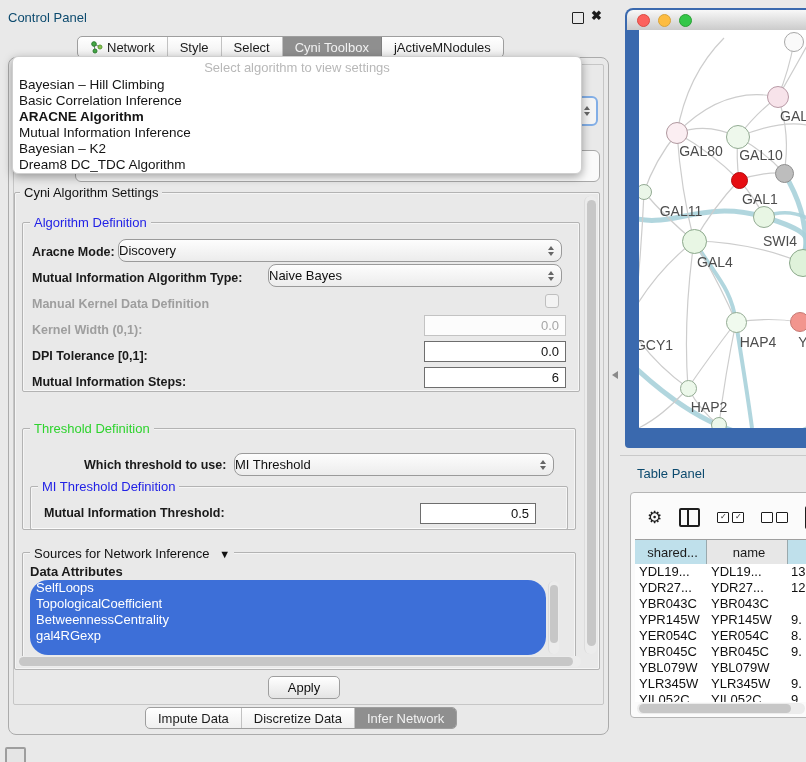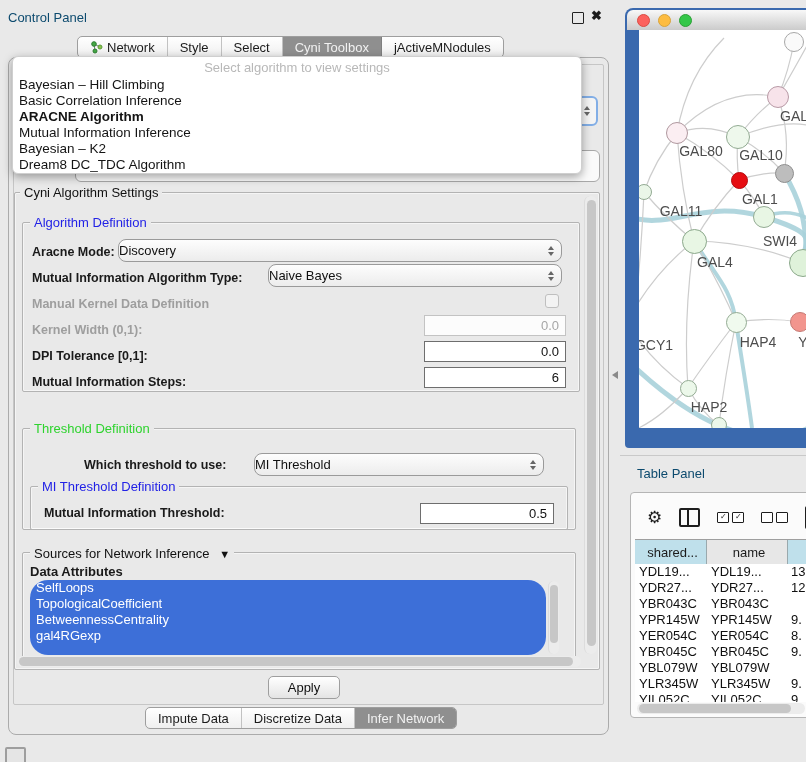--- a/index.html
+++ b/index.html
@@ -193,32 +193,32 @@
   <div class="abs lbl" style="left:32px;top:375px;z-index:2;">Mutual Information Steps:</div>
   <div class="abs field" style="left:424px;top:367px;width:142px;height:21px;z-index:2;box-sizing:border-box;">
     <span>6</span>
   </div>
 
 
   <div class="abs groupbox" style="left:22px;top:428px;width:552px;height:100px;z-index:2;"></div>
   <div class="abs gtitle green" style="left:30px;top:421px;z-index:2;">Threshold Definition</div>
 
   <div class="abs lbl" style="left:84px;top:458px;z-index:2;">Which threshold to use:</div>
-  <div class="abs combo" style="left:234px;top:453px;width:290px;height:23px;z-index:2;box-sizing:border-box;margin-left:20px;">
+  <div class="abs combo" style="left:234px;top:453px;width:320px;height:23px;z-index:2;box-sizing:border-box;">
     <span class="ctext">MI Threshold</span>
     <span class="arrows">
         <span class="tri-up"></span>
         <span class="tri-dn"></span>
       </span>
   </div>
 
   <div class="abs groupbox" style="left:30px;top:486px;width:536px;height:42px;z-index:2;"></div>
   <div class="abs gtitle blue" style="left:38px;top:479px;z-index:2;">MI Threshold Definition</div>
   <div class="abs lbl" style="left:44px;top:506px;z-index:2;">Mutual Information Threshold:</div>
-  <div class="abs field" style="left:420px;top:503px;width:134px;height:21px;z-index:2;box-sizing:border-box;">
+  <div class="abs field" style="left:420px;top:503px;width:116px;height:21px;z-index:2;box-sizing:border-box;">
     <span>0.5</span>
   </div>
 
   <div class="abs groupbox" style="left:22px;top:552px;width:552px;height:105px;z-index:2;"></div>
   <div class="abs gtitle" style="left:30px;top:546px;z-index:2;">
     <span>Sources for Network Inference</span>
     <span style="margin-left:6px;font-size:11px;">▼</span>
   </div>
   <div class="abs lbl" style="left:30px;top:564px;z-index:2;font-size:13px;">Data Attributes</div>
   <div id="attr-list" class="abs attr-list" style="left:30px;top:580px;width:516px;height:75px;z-index:2;">

